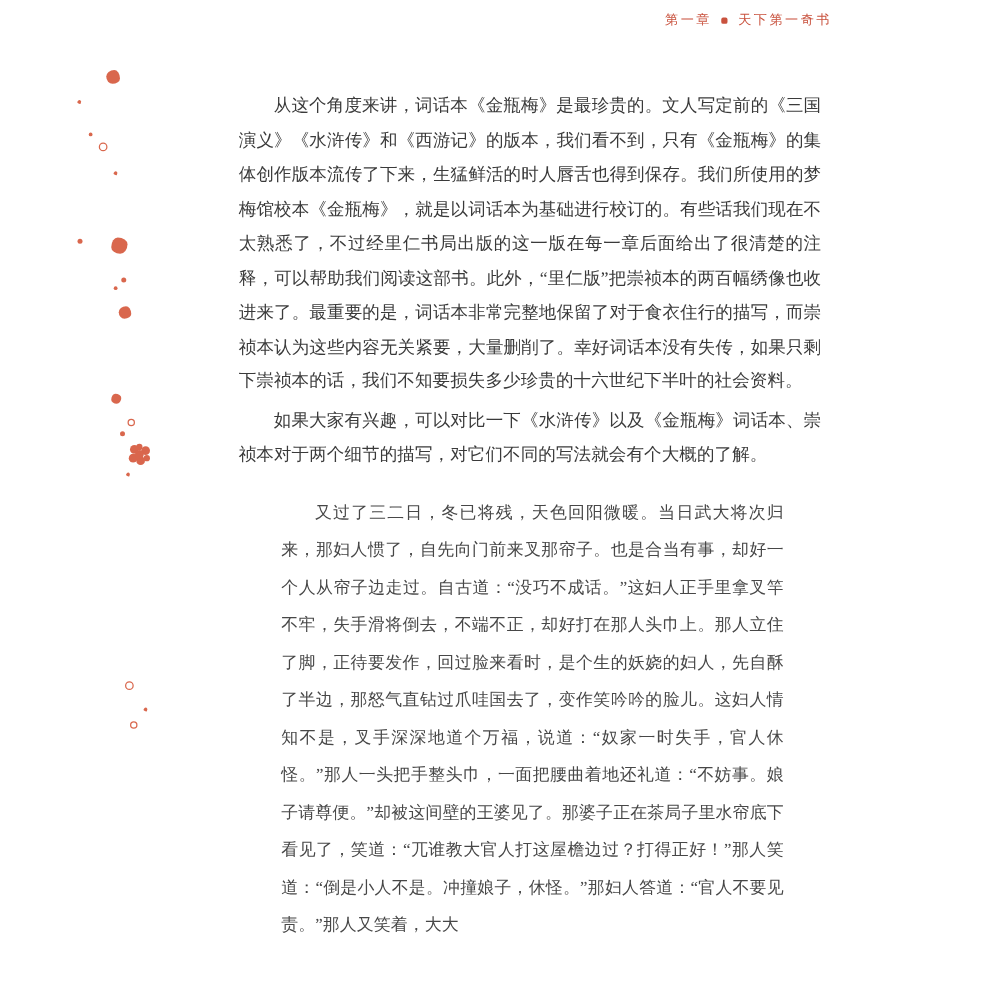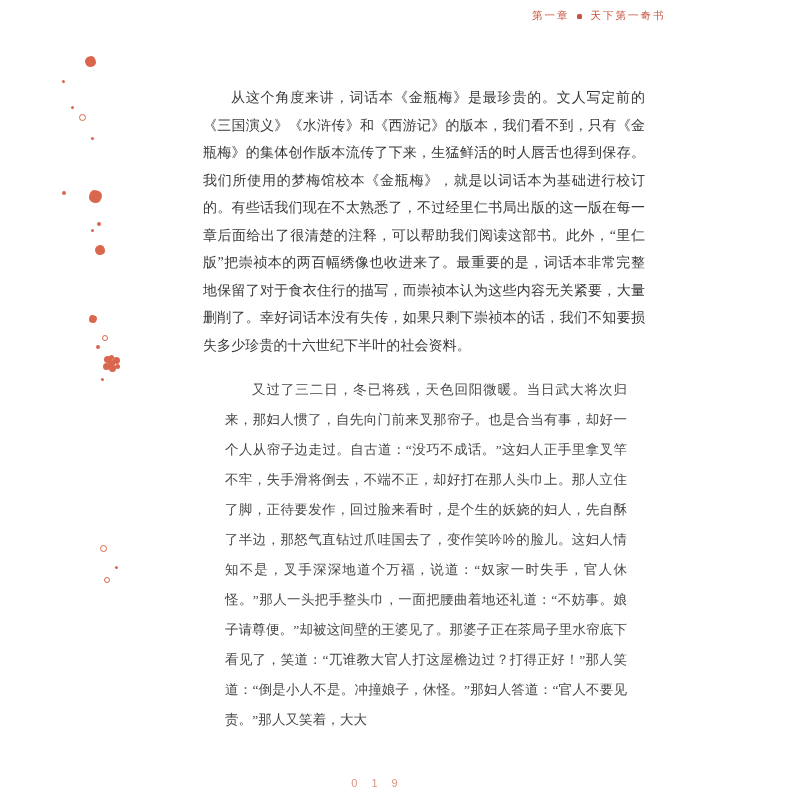--- a/index.html
+++ b/index.html
@@ -56,21 +56,21 @@
   }
   
   .page-body {
     position: absolute;
     left: 187px;
     top: 68px;
     width: 474px;
     color: var(--body-text, #3a3a3a);
   }
   .body-para {
-    margin: 16px;
+    margin: 4px;
     font-size: 14px;
     line-height: 27.5px;
     text-align: justify;
     text-indent: 2em;
     letter-spacing: 0.1px;
     font-family: Liberation Serif, serif;
   }
   .quote {
     display: block;
     margin: 16px 0 0 38px;
@@ -121,20 +121,18 @@
       <div class="sp dot" style="left: 96px; top: 345px; width: 4px; height: 4px;"></div>
       <div class="sp flower" style="left: 108px; top: 360px; width: 7px; height: 7px;"></div>
       <div class="sp slash" style="left: 101px; top: 378px; width: 3px; height: 3px;"></div>
       <div class="sp ring" style="left: 100px; top: 545px; width: 7px; height: 7px;"></div>
       <div class="sp slash" style="left: 115px; top: 566px; width: 3px; height: 3px;"></div>
       <div class="sp ring" style="left: 104px; top: 577px; width: 6px; height: 6px;"></div>
     </div>
 
   <main class="page-body">
     <p class="body-para">从这个角度来讲，词话本《金瓶梅》是最珍贵的。文人写定前的《三国演义》《水浒传》和《西游记》的版本，我们看不到，只有《金瓶梅》的集体创作版本流传了下来，生猛鲜活的时人唇舌也得到保存。我们所使用的梦梅馆校本《金瓶梅》，就是以词话本为基础进行校订的。有些话我们现在不太熟悉了，不过经里仁书局出版的这一版在每一章后面给出了很清楚的注释，可以帮助我们阅读这部书。此外，“里仁版”把崇祯本的两百幅绣像也收进来了。最重要的是，词话本非常完整地保留了对于食衣住行的描写，而崇祯本认为这些内容无关紧要，大量删削了。幸好词话本没有失传，如果只剩下崇祯本的话，我们不知要损失多少珍贵的十六世纪下半叶的社会资料。</p>
+    <p class="body-para">如果大家有兴趣，可以对比一下《水浒传》以及《金瓶梅》词话本、崇祯本对于两个细节的描写，对它们不同的写法就会有个大概的了解。</p>
     <blockquote class="quote">又过了三二日，冬已将残，天色回阳微暖。当日武大将次归来，那妇人惯了，自先向门前来叉那帘子。也是合当有事，却好一个人从帘子边走过。自古道：“没巧不成话。”这妇人正手里拿叉竿不牢，失手滑将倒去，不端不正，却好打在那人头巾上。那人立住了脚，正待要发作，回过脸来看时，是个生的妖娆的妇人，先自酥了半边，那怒气直钻过爪哇国去了，变作笑吟吟的脸儿。这妇人情知不是，叉手深深地道个万福，说道：“奴家一时失手，官人休怪。”那人一头把手整头巾，一面把腰曲着地还礼道：“不妨事。娘子请尊便。”却被这间壁的王婆见了。那婆子正在茶局子里水帘底下看见了，笑道：“兀谁教大官人打这屋檐边过？打得正好！”那人笑道：“倒是小人不是。冲撞娘子，休怪。”那妇人答道：“官人不要见责。”那人又笑着，大大</blockquote>
   </main>
 
-  <footer class="page-footer">
-    <span>0</span><span class="bar">1</span><span>9</span>
-  </footer>
 
 </div>
 
 </body></html>

